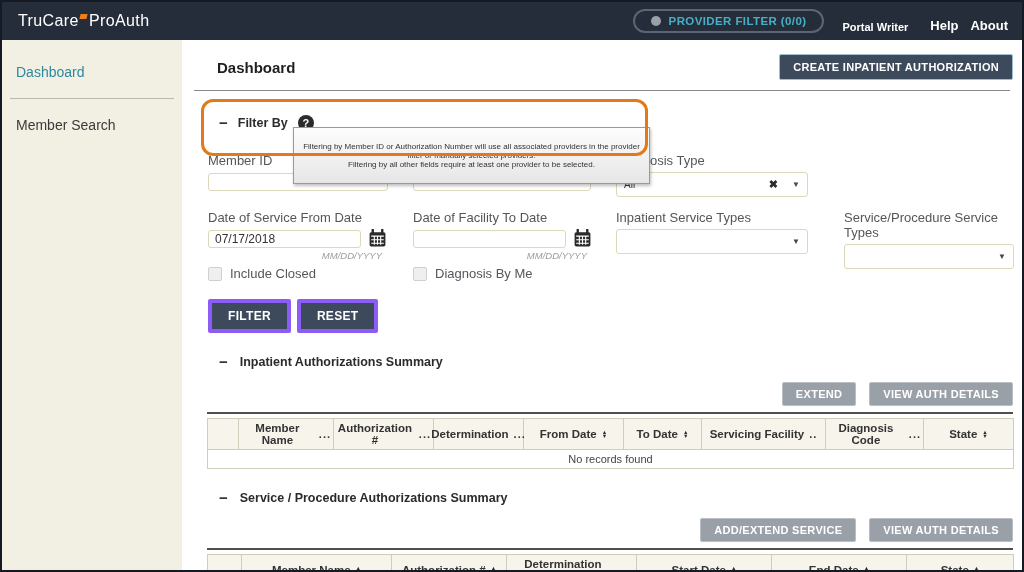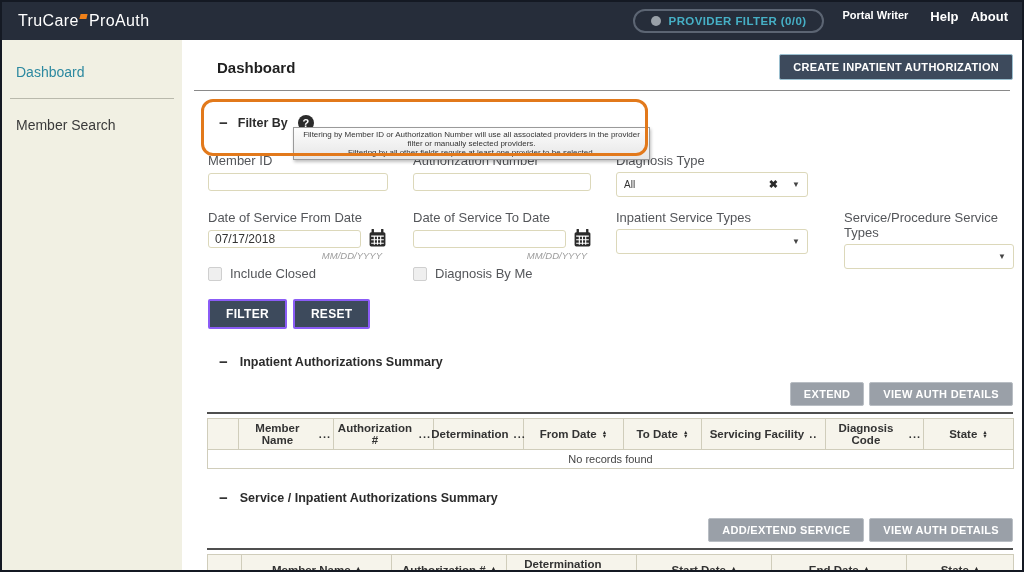--- a/index.html
+++ b/index.html
@@ -4,21 +4,21 @@
 <style>
   * { box-sizing: border-box; margin: 0; padding: 0; }
   html,body { width:1024px; height:572px; }
   body { font-family: "Liberation Sans", sans-serif; background:#fff; }
   .frame { width:1024px; height:572px; border:2px solid #141923; display:flex; flex-direction:column; overflow:hidden; }
 
   
   .topbar { height:38px; background:#262d3a; display:flex; align-items:center; padding:0 14px 0 16px; flex:0 0 38px; }
   .brand { color:#fff; font-size:16px; letter-spacing:.4px; display:flex; align-items:flex-start; font-weight:400; }
   .brand-mark { width:7px; height:5px; background:#ef8019; transform:skewX(-14deg); margin:2px 2px 0 1px; display:inline-block; }
-  .topbar-right { margin-left:auto; display:flex; align-items:flex-start; gap:18px; }
+  .topbar-right { margin-left:auto; display:flex; align-items:flex-end; gap:18px; }
   .pf-pill { display:flex; align-items:center; gap:8px; border:2px solid #5c6573; border-radius:15px; padding:4px 16px; cursor:pointer; background:transparent; }
   .pf-dot { width:10px; height:10px; border-radius:50%; background:#99a0a8; }
   .pf-text { color:#46b0c6; font-size:11.5px; font-weight:bold; letter-spacing:.4px; }
   .portal-user { color:#fff; font-size:11px; font-weight:bold; }
   .top-link { color:#fff; font-size:13px; font-weight:bold; }
   .help-about { display:flex; gap:12px; margin-left:4px; }
 
   
   .page { flex:1; display:flex; min-height:0; }
   .sidebar { width:180px; background:#f1f0e3; flex:0 0 180px; padding-top:18px; }
@@ -37,47 +37,47 @@
 
   
   .filter-section { position:relative; }
   .annotation-box { position:absolute; left:19px; top:8px; width:447px; height:57px; border:3px solid #e2791b; border-radius:12px; pointer-events:none; z-index:5; }
   .filter-head { display:flex; align-items:center; gap:10px; padding:24px 0 0 37px; }
   .collapse-icon { font-size:15px; font-weight:bold; color:#2b2b2b; cursor:pointer; line-height:10px; }
   .section-title { font-size:12.5px; font-weight:bold; color:#2b2b2b; }
   .help-circle { width:16px; height:16px; border-radius:50%; background:#2b2b2b; color:#fff; font-size:11px; font-weight:bold;
                  display:flex; align-items:center; justify-content:center; cursor:pointer; }
   .tooltip { position:absolute; left:111px; top:36px; width:357px; z-index:4; background:linear-gradient(#fdfdfd,#e6e6e6);
-             border:1px solid #9a9a9a; box-shadow:1px 2px 3px rgba(0,0,0,.25); padding:2px 4px; text-align:center; }
+             border:1px solid #9a9a9a; box-shadow:1px 2px 3px rgba(0,0,0,.25); padding:14px 4px; text-align:center; }
   .tooltip div { font-size:8px; color:#333; line-height:9px; }
 
   .form-area { position:relative; height:182px; margin-top:20px; }
   .field { position:absolute; }
   .f-label { font-size:13px; color:#54565a; margin-bottom:4px; display:block; }
   .tbox { height:18px; border:1px solid #dcd8ba; border-radius:3px; background:#fff; font-family:"Liberation Sans",sans-serif;
           font-size:12px; color:#333; padding:0 6px; width:100%; }
   .selectbox { height:25px; border:1px solid #dcd8ba; border-radius:3px; background:#fff; display:flex; align-items:center; padding:0 7px; cursor:pointer; }
   .sel-value { font-size:10px; color:#333; flex:1; }
   .clear-x { font-size:11px; font-weight:bold; color:#2b2b2b; margin-right:14px; cursor:pointer; }
   .caret { font-size:8px; color:#444; cursor:pointer; }
   .date-wrap { display:flex; align-items:center; gap:7px; }
   .cal-icon { cursor:pointer; display:inline-flex; }
   .date-hint { font-size:9.5px; font-style:italic; color:#9b9b9b; text-align:right; margin-top:2px; }
 
   .chk-row { position:absolute; top:115px; display:flex; align-items:center; gap:8px; }
   .chk { width:14px; height:14px; border:1px solid #cfcfcf; background:#efefef; border-radius:2px; cursor:pointer; }
   .chk-label { font-size:13px; color:#54565a; }
 
   .form-btns { position:absolute; top:148px; left:26px; display:flex; gap:6px; }
-  .btn-form { background:#3d4a5c; color:#fff; border:2px solid #8b5cf6; font-family:"Liberation Sans",sans-serif;
+  .btn-form { background:#3d4a5c; color:#fff; border:4px solid #8b5cf6; font-family:"Liberation Sans",sans-serif;
               font-size:12px; font-weight:bold; padding:6px 16px; border-radius:2px; cursor:pointer; letter-spacing:.3px; }
 
   
   .summary-head { display:flex; align-items:center; gap:12px; margin:22px 0 0 37px; }
-  .summary-actions { display:flex; justify-content:flex-end; gap:5px; margin:13px 9px 0 0; }
+  .summary-actions { display:flex; justify-content:flex-end; gap:13px; margin:13px 9px 0 0; }
   .btn-gray { background:#9aa0a8; color:#fff; border:1px solid #b9bec4; font-family:"Liberation Sans",sans-serif;
               font-size:11px; font-weight:bold; letter-spacing:.3px; padding:5px 13px; border-radius:2px; cursor:pointer; }
   .panel-line { border-top:2px solid #4f4f4f; margin:6px 9px 0 25px; }
 
   table { border-collapse:collapse; margin:4px 9px 0 25px; width:807px; table-layout:fixed; }
   th { background:#f6f4eb; border:1px solid #d0cdbb; padding:3px 2px; font-size:11.5px; font-weight:bold; color:#333; height:20px; cursor:pointer; }
   .th-inner { display:flex; align-items:center; justify-content:center; gap:5px; }
   td.empty { border:1px solid #d0cdbb; text-align:center; font-size:11px; color:#444; padding:3px; height:18px; }
   .sort { display:inline-flex; flex-direction:column; font-size:5.5px; line-height:4.5px; color:#2b2b2b; font-style:normal; }
   .ell { font-size:11px; color:#333; letter-spacing:1px; }
@@ -183,21 +183,21 @@
                 <svg width="19" height="19" viewBox="0 0 24 24">
                     <path d="M6 1v4M18 1v4" stroke="#2b2b2b" stroke-width="3" stroke-linecap="round"></path>
                     <rect x="2" y="4" width="20" height="18" rx="2" fill="#2b2b2b"></rect>
                     <path d="M4 9h16M8 9v11M12 9v11M16 9v11M4 13.5h16M4 18h16" stroke="#fff" stroke-width="1.4"></path>
                   </svg>
               </span>
             </div>
             <div class="date-hint w153" style="width:174px">MM/DD/YYYY</div>
           </div>
           <div class="field c2" style="top:59px; width:200px">
-            <span class="f-label">Date of Service To Date</span>
+            <span class="f-label">Date of Facility To Date</span>
             <div class="date-wrap">
               <input class="tbox w153" value="" style="">
               <span class="cal-icon">
                 <svg width="19" height="19" viewBox="0 0 24 24">
                     <path d="M6 1v4M18 1v4" stroke="#2b2b2b" stroke-width="3" stroke-linecap="round"></path>
                     <rect x="2" y="4" width="20" height="18" rx="2" fill="#2b2b2b"></rect>
                     <path d="M4 9h16M8 9v11M12 9v11M16 9v11M4 13.5h16M4 18h16" stroke="#fff" stroke-width="1.4"></path>
                   </svg>
               </span>
             </div>
@@ -304,21 +304,21 @@
           <tr>
             <td class="empty" colspan="9">No records found</td>
           </tr>
         </tbody>
           </table>
       </div>
 
       <div>
         <div class="summary-head">
           <span class="collapse-icon">−</span>
-          <span class="section-title">Service / Inpatient Authorizations Summary</span>
+          <span class="section-title">Service / Procedure Authorizations Summary</span>
         </div>
         <div class="summary-actions">
           <button class="btn-gray">ADD/EXTEND SERVICE</button>
           <button class="btn-gray">VIEW AUTH DETAILS</button>
         </div>
         <div class="panel-line"></div>
         <table id="tbl-service">
           <tbody>
               <tr class="head">
                 <th>

